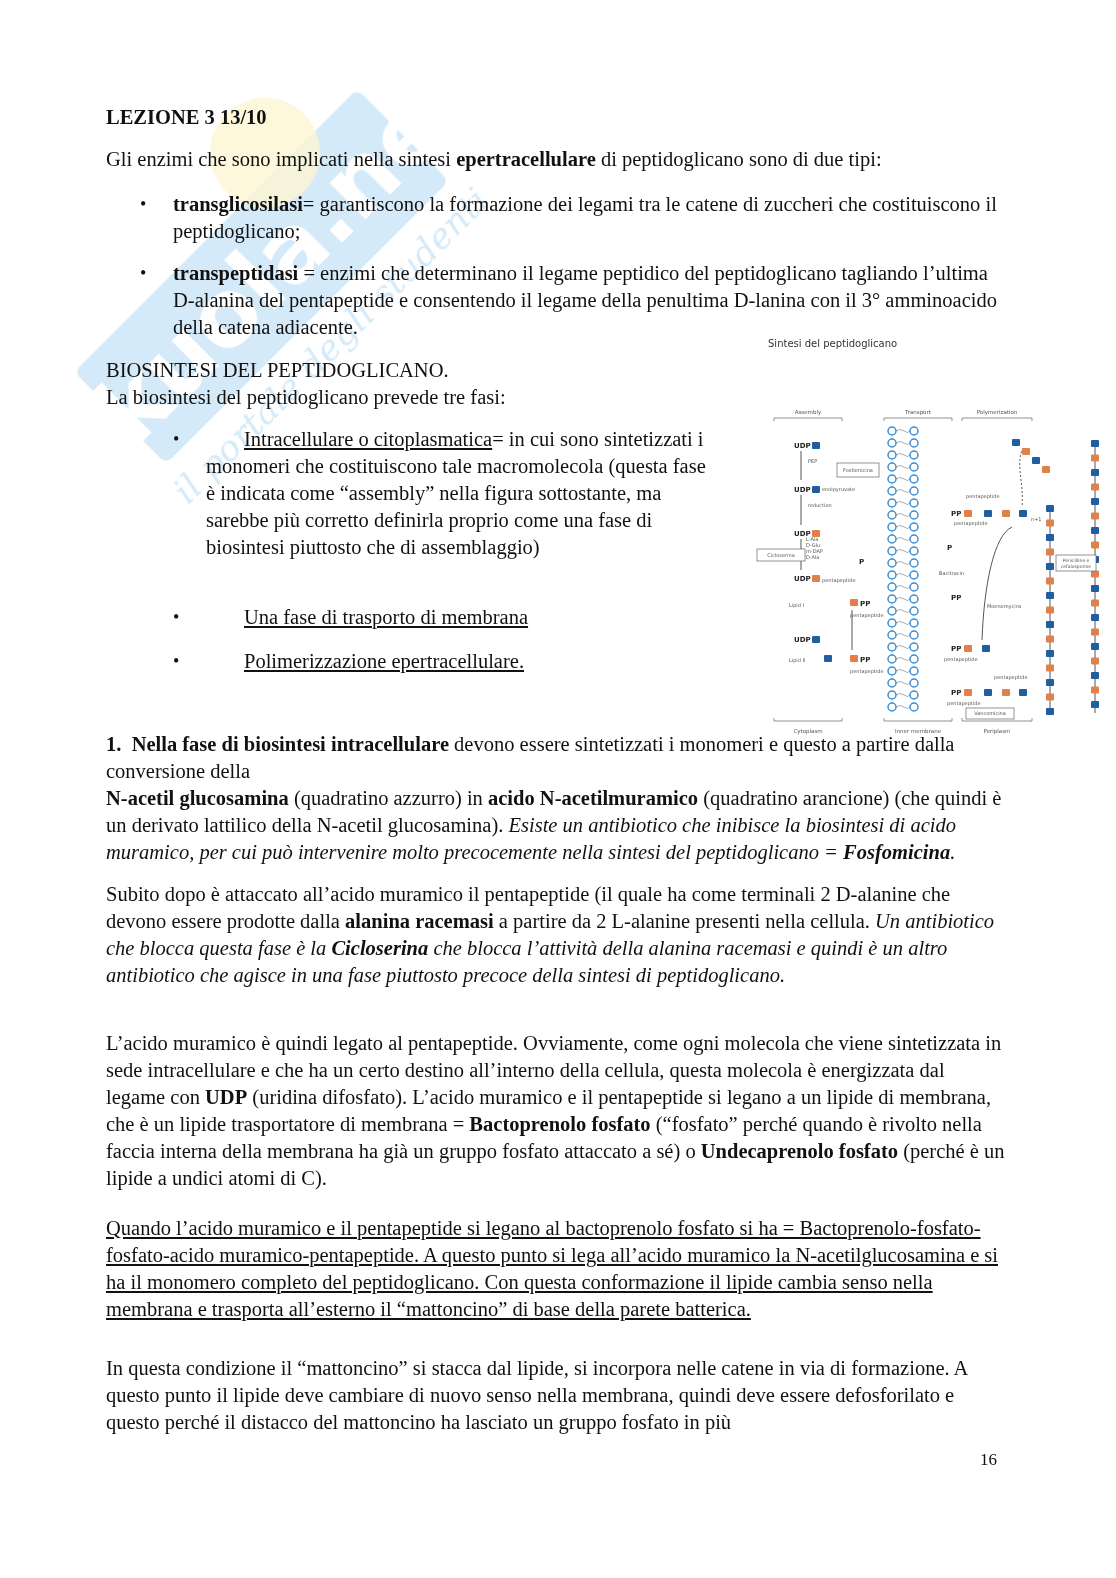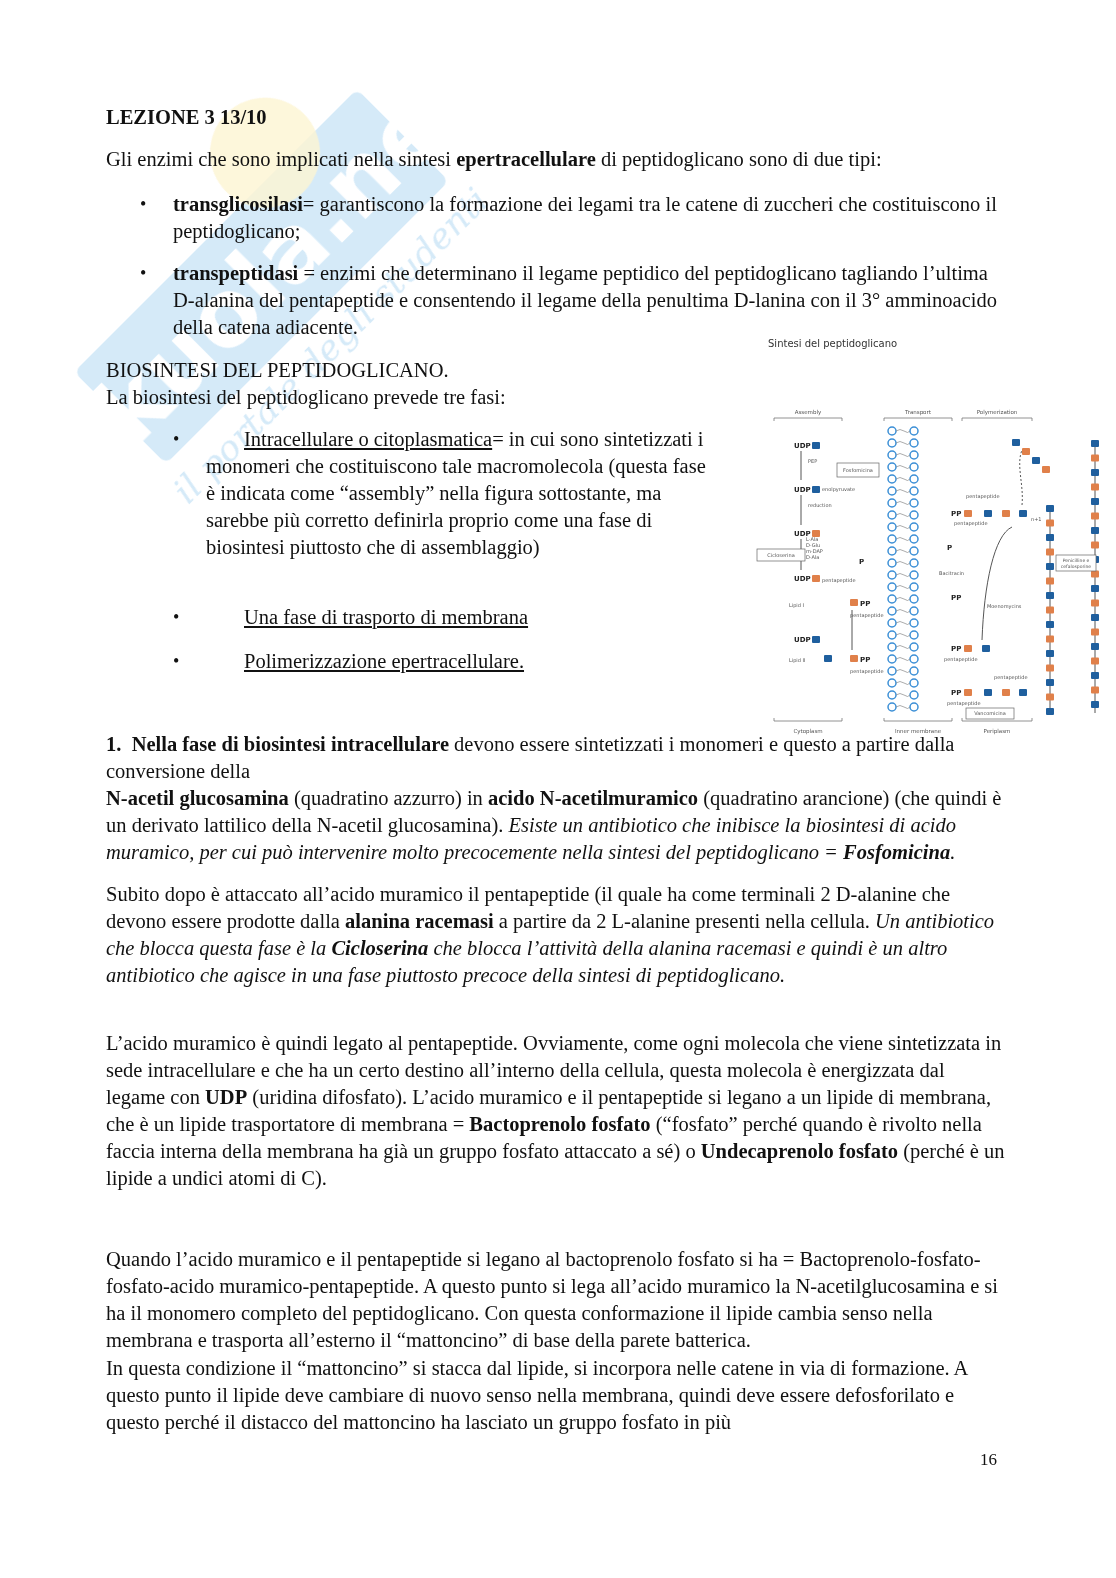--- a/index.html
+++ b/index.html
@@ -23,21 +23,21 @@
   .bio-head { top: 357px; left: 0; }
   .bio-intro { top: 384px; left: 0; }
   .ph1 { top: 426px; left: 100px; width: 510px; }
   .ph2 { top: 604px; left: 100px; width: 510px; }
   .ph3 { top: 648px; left: 100px; width: 510px; }
   .u { text-decoration: underline; margin-left: 38px; }
   .sec1 { top: 731px; left: 0; width: 900px; }
   .para { left: 0; width: 900px; }
   .p2 { top: 881px; }
   .p3 { top: 1030px; }
-  .p4 { top: 1246px; }
+  .p4 { top: 1215px; text-decoration: underline; }
   .p5 { top: 1355px; }
   .pagenum { position: absolute; left: 980px; top: 1450px; font-size: 17px; z-index: 1; }
   i b, b i { font-weight: bold; font-style: italic; }
 
   
   .figure { position: absolute; left: 754px; top: 335px; width: 370px; height: 405px; z-index: 1;
             font-family: "DejaVu Sans", sans-serif; }
   .fig-caption { position: absolute; left: 14px; top: 3px; font-size: 10px; color: #333; }
   .fig-svg { position: absolute; left: 0; top: 0; }
 </style>

